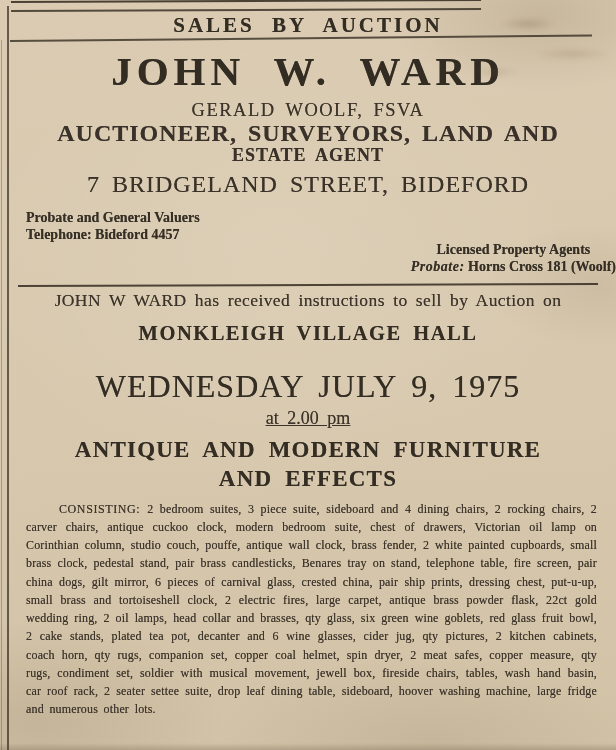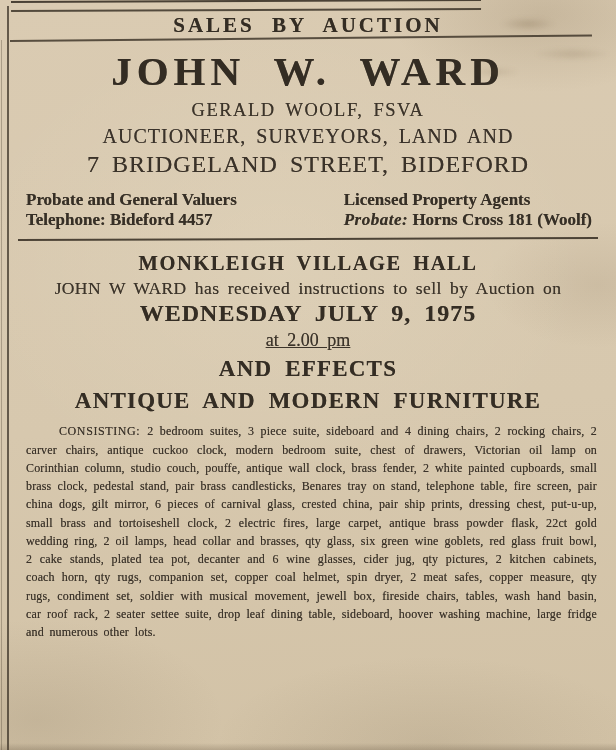--- a/index.html
+++ b/index.html
@@ -40,30 +40,30 @@
   .rule-a{width:582px;height:2px;margin:2px 0 0 10px;background:rgba(55,46,35,0.8);
     transform:rotate(-0.55deg);transform-origin:left center;}
   .rule-b{width:580px;height:2px;margin:9px 0 0 18px;background:rgba(50,42,32,0.85);
     transform:rotate(-0.2deg);transform-origin:left center;}
   
   .c{text-align:center;}
   .ink{text-shadow:0 0 0.5px rgba(56,47,37,0.65);}
   .sales-title{margin-top:13px;font-size:21px;font-weight:bold;letter-spacing:3px;word-spacing:9px;color:#342d24;}
   .firm-name{margin-top:9px;font-size:41px;font-weight:bold;letter-spacing:5px;word-spacing:14px;color:#332c23;line-height:1.0;}
   .principal{margin-top:8px;font-size:18.5px;letter-spacing:1.5px;word-spacing:4px;}
-  .roles{margin-top:5px;font-size:20px;font-weight:normal;letter-spacing:1px;word-spacing:4px;line-height:1.02;color:#3a322a;}
+  .roles{font-size:24px;font-weight:bold;letter-spacing:1px;word-spacing:4px;line-height:1.02;color:#3a322a;}
   .roles2{font-size:18px;font-weight:bold;letter-spacing:1px;word-spacing:4px;color:#3a322a;}
   .address{margin-top:5px;font-size:24px;letter-spacing:1px;word-spacing:5px;color:#3a3229;}
   .contact{display:flex;justify-content:space-between;align-items:flex-start;
-    margin-top:12px;padding:0 24px 0 26px;font-size:17px;font-weight:bold;line-height:1.18;color:#362f26;}
-  .contact .right{text-align:left;}
+    margin-top:12px;padding:0 0 0 26px;font-size:14px;font-weight:bold;line-height:1.18;color:#362f26;}
+  .contact .right{text-align:center;margin-top:32px;}
   .evlabel{font-style:italic;font-weight:bold;letter-spacing:0.5px;}
   .venue{margin-top:11px;font-size:20.5px;font-weight:bold;letter-spacing:1.5px;word-spacing:5px;color:#342d24;}
   .instruction{margin-top:3px;font-size:17.5px;letter-spacing:0.4px;word-spacing:3.5px;white-space:nowrap;}
-  .date{margin-top:1px;font-size:24px;font-weight:bold;letter-spacing:1px;word-spacing:6px;color:#342d24;}
+  .date{margin-top:23px;font-size:32px;font-weight:normal;letter-spacing:1px;word-spacing:6px;color:#342d24;}
   .time{margin-top:3px;font-size:18px;word-spacing:4px;text-decoration:underline;}
   .bigtitle{margin-top:9px;font-size:23px;font-weight:bold;letter-spacing:1.2px;word-spacing:6px;color:#342d24;line-height:1.0;}
   .bigtitle2{margin-top:6px;font-size:23px;font-weight:bold;letter-spacing:1.2px;word-spacing:6px;color:#342d24;line-height:1.0;}
   .lots{
     margin:10px 0 0 0;padding:0 19px 0 26px;
     font-size:12px;line-height:18.25px;
     text-align:justify;text-indent:33px;
     word-spacing:2.5px;letter-spacing:0.15px;color:#3b332a;
   }
   .lots .lead{font-weight:normal;letter-spacing:0.6px;}
@@ -76,36 +76,37 @@
   <div class="edge-rule-left"></div>
   <div class="edge-rule-left2"></div>
   <div class="top-double"></div>
 
   <div class="c sales-title ink">SALES BY AUCTION</div>
   <div class="rule-a"></div>
 
   <div class="c firm-name ink">JOHN W. WARD</div>
   <div class="c principal ink">GERALD WOOLF, FSVA</div>
   <div class="c roles ink">AUCTIONEER, SURVEYORS, LAND AND</div>
+  <div class="c roles2 ink">ESTATE AGENT</div>
   <div class="c address ink">7 BRIDGELAND STREET, BIDEFORD</div>
 
   <div class="contact">
     <div class="left">
       <div class="ink">Probate and General Valuers</div>
       <div class="ink">Telephone: Bideford 4457</div>
     </div>
     <div class="right">
       <div class="ink">Licensed Property Agents</div>
       <div class="ink"><span class="evlabel">Probate:</span><span> Horns Cross 181 (Woolf)</span></div>
     </div>
   </div>
 
   <div class="rule-b"></div>
 
+  <div class="c instruction ink">JOHN W WARD has received instructions to sell by Auction on</div>
   <div class="c venue ink">MONKLEIGH VILLAGE HALL</div>
-  <div class="c instruction ink">JOHN W WARD has received instructions to sell by Auction on</div>
   <div class="c date ink">WEDNESDAY JULY 9, 1975</div>
   <div class="c time ink">at 2.00 pm</div>
+  <div class="c bigtitle ink">ANTIQUE AND MODERN FURNITURE</div>
   <div class="c bigtitle2 ink">AND EFFECTS</div>
-  <div class="c bigtitle ink">ANTIQUE AND MODERN FURNITURE</div>
 
   <p class="lots ink"><span class="lead">CONSISTING: </span><span>2 bedroom suites, 3 piece suite, sideboard and 4 dining chairs, 2 rocking chairs, 2 carver chairs, antique cuckoo clock, modern bedroom suite, chest of drawers, Victorian oil lamp on Corinthian column, studio couch, pouffe, antique wall clock, brass fender, 2 white painted cupboards, small brass clock, pedestal stand, pair brass candlesticks, Benares tray on stand, telephone table, fire screen, pair china dogs, gilt mirror, 6 pieces of carnival glass, crested china, pair ship prints, dressing chest, put-u-up, small brass and tortoiseshell clock, 2 electric fires, large carpet, antique brass powder flask, 22ct gold wedding ring, 2 oil lamps, head collar and brasses, qty glass, six green wine goblets, red glass fruit bowl, 2 cake stands, plated tea pot, decanter and 6 wine glasses, cider jug, qty pictures, 2 kitchen cabinets, coach horn, qty rugs, companion set, copper coal helmet, spin dryer, 2 meat safes, copper measure, qty rugs, condiment set, soldier with musical movement, jewell box, fireside chairs, tables, wash hand basin, car roof rack, 2 seater settee suite, drop leaf dining table, sideboard, hoover washing machine, large fridge and numerous other lots.</span></p>
 </div>
 
 </body></html>

